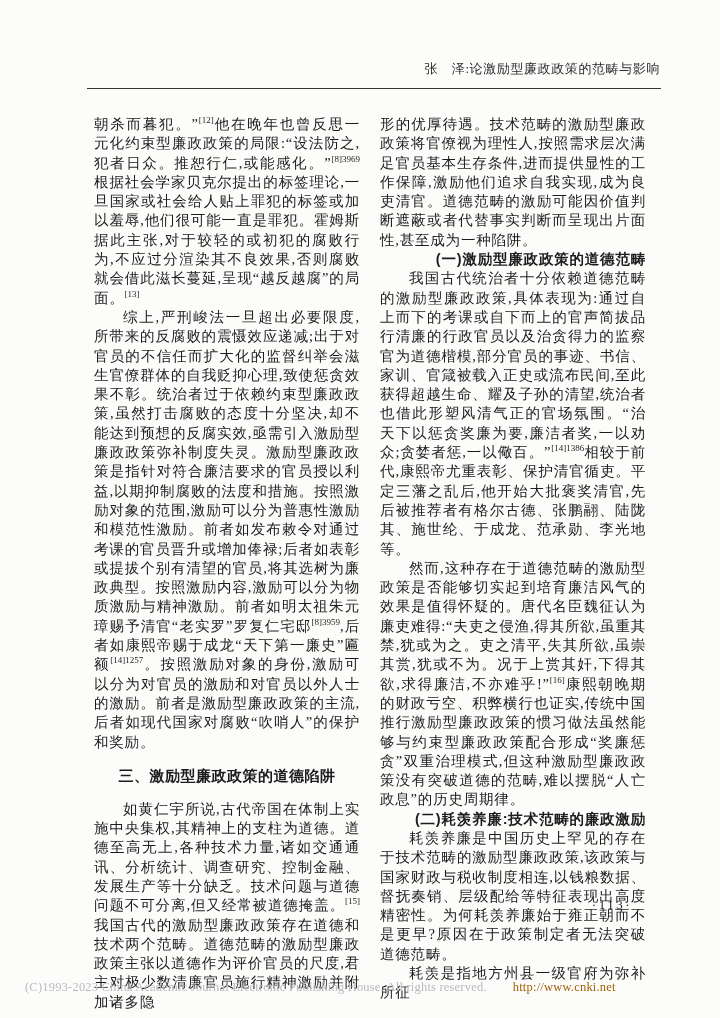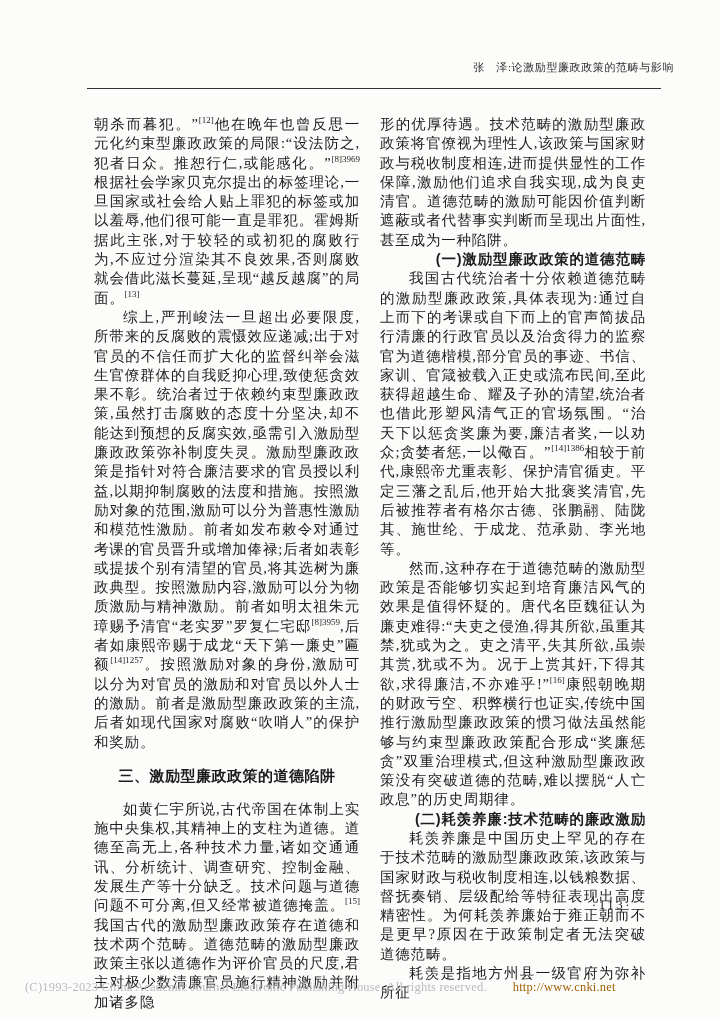--- a/index.html
+++ b/index.html
@@ -6,22 +6,22 @@
   .page{
     position:relative;
     width:720px;height:1018px;
     margin:0 auto;
     background:#fcfcfb;
     overflow:hidden;
     font-family:"Liberation Serif","DejaVu Serif",serif;
     color:#1c1c1c;
   }
   .running-head{
-    position:absolute;top:60px;right:46px;
-    font-size:11px;letter-spacing:0.6px;color:#2b2b2b;
+    position:absolute;top:60px;right:60px;
+    font-size:13px;letter-spacing:0.6px;color:#2b2b2b;
     white-space:nowrap;
   }
   .head-rule{
     position:absolute;top:88px;left:87px;width:574px;height:1.4px;
     background:#333;
   }
   .columns{
     position:absolute;top:115px;left:94px;width:552px;
     display:flex;gap:20px;
   }
@@ -72,21 +72,21 @@
   <div class="head-rule"></div>
 
   <div class="columns">
     <div class="col">
         <p class="para">朝杀而暮犯。”<sup class="ref">[12]</sup>他在晚年也曾反思一元化约束型廉政政策的局限:“设法防之,犯者日众。推恕行仁,或能感化。”<sup class="ref">[8]3969</sup>根据社会学家贝克尔提出的标签理论,一旦国家或社会给人贴上罪犯的标签或加以羞辱,他们很可能一直是罪犯。霍姆斯据此主张,对于较轻的或初犯的腐败行为,不应过分渲染其不良效果,否则腐败就会借此滋长蔓延,呈现“越反越腐”的局面。<sup class="ref">[13]</sup></p>
         <p class="para indent">综上,严刑峻法一旦超出必要限度,所带来的反腐败的震慑效应递减;出于对官员的不信任而扩大化的监督纠举会滋生官僚群体的自我贬抑心理,致使惩贪效果不彰。统治者过于依赖约束型廉政政策,虽然打击腐败的态度十分坚决,却不能达到预想的反腐实效,亟需引入激励型廉政政策弥补制度失灵。激励型廉政政策是指针对符合廉洁要求的官员授以利益,以期抑制腐败的法度和措施。按照激励对象的范围,激励可以分为普惠性激励和模范性激励。前者如发布敕令对通过考课的官员晋升或增加俸禄;后者如表彰或提拔个别有清望的官员,将其选树为廉政典型。按照激励内容,激励可以分为物质激励与精神激励。前者如明太祖朱元璋赐予清官“老实罗”罗复仁宅邸<sup class="ref">[8]3959</sup>,后者如康熙帝赐于成龙“天下第一廉史”匾额<sup class="ref">[14]1257</sup>。按照激励对象的身份,激励可以分为对官员的激励和对官员以外人士的激励。前者是激励型廉政政策的主流,后者如现代国家对腐败“吹哨人”的保护和奖励。</p>
         <h3 class="sec-heading">三、激励型廉政政策的道德陷阱</h3>
         <p class="para indent">如黄仁宇所说,古代帝国在体制上实施中央集权,其精神上的支柱为道德。道德至高无上,各种技术力量,诸如交通通讯、分析统计、调查研究、控制金融、发展生产等十分缺乏。技术问题与道德问题不可分离,但又经常被道德掩盖。<sup class="ref">[15]</sup>我国古代的激励型廉政政策存在道德和技术两个范畴。道德范畴的激励型廉政政策主张以道德作为评价官员的尺度,君主对极少数清廉官员施行精神激励并附加诸多隐</p>
       </div>
     <div class="col">
-        <p class="para">形的优厚待遇。技术范畴的激励型廉政政策将官僚视为理性人,该政策与国家财政与税收制度相连,进而提供显性的工作保障,激励他们追求自我实现,成为良吏清官。道德范畴的激励可能因价值判断遮蔽或者代替事实判断而呈现出片面性,甚至成为一种陷阱。</p>
+        <p class="para">形的优厚待遇。技术范畴的激励型廉政政策将官僚视为理性人,按照需求层次满足官员基本生存条件,进而提供显性的工作保障,激励他们追求自我实现,成为良吏清官。道德范畴的激励可能因价值判断遮蔽或者代替事实判断而呈现出片面性,甚至成为一种陷阱。</p>
         <h4 class="sub-heading">(一)激励型廉政政策的道德范畴</h4>
         <p class="para indent">我国古代统治者十分依赖道德范畴的激励型廉政政策,具体表现为:通过自上而下的考课或自下而上的官声简拔品行清廉的行政官员以及治贪得力的监察官为道德楷模,部分官员的事迹、书信、家训、官箴被载入正史或流布民间,至此获得超越生命、耀及子孙的清望,统治者也借此形塑风清气正的官场氛围。“治天下以惩贪奖廉为要,廉洁者奖,一以劝众;贪婪者惩,一以儆百。”<sup class="ref">[14]1386</sup>相较于前代,康熙帝尤重表彰、保护清官循吏。平定三藩之乱后,他开始大批褒奖清官,先后被推荐者有格尔古德、张鹏翮、陆陇其、施世纶、于成龙、范承勋、李光地等。</p>
         <p class="para indent">然而,这种存在于道德范畴的激励型政策是否能够切实起到培育廉洁风气的效果是值得怀疑的。唐代名臣魏征认为廉吏难得:“夫吏之侵渔,得其所欲,虽重其禁,犹或为之。吏之清平,失其所欲,虽崇其赏,犹或不为。况于上赏其奸,下得其欲,求得廉洁,不亦难乎!”<sup class="ref">[16]</sup>康熙朝晚期的财政亏空、积弊横行也证实,传统中国推行激励型廉政政策的惯习做法虽然能够与约束型廉政政策配合形成“奖廉惩贪”双重治理模式,但这种激励型廉政政策没有突破道德的范畴,难以摆脱“人亡政息”的历史周期律。</p>
         <h4 class="sub-heading">(二)耗羡养廉:技术范畴的廉政激励</h4>
         <p class="para indent">耗羡养廉是中国历史上罕见的存在于技术范畴的激励型廉政政策,该政策与国家财政与税收制度相连,以钱粮数据、督抚奏销、层级配给等特征表现出高度精密性。为何耗羡养廉始于雍正朝而不是更早?原因在于政策制定者无法突破道德范畴。</p>
         <p class="para indent">耗羡是指地方州县一级官府为弥补所征</p>
       </div>
   </div>
 
   <div class="page-number">·113·</div>

